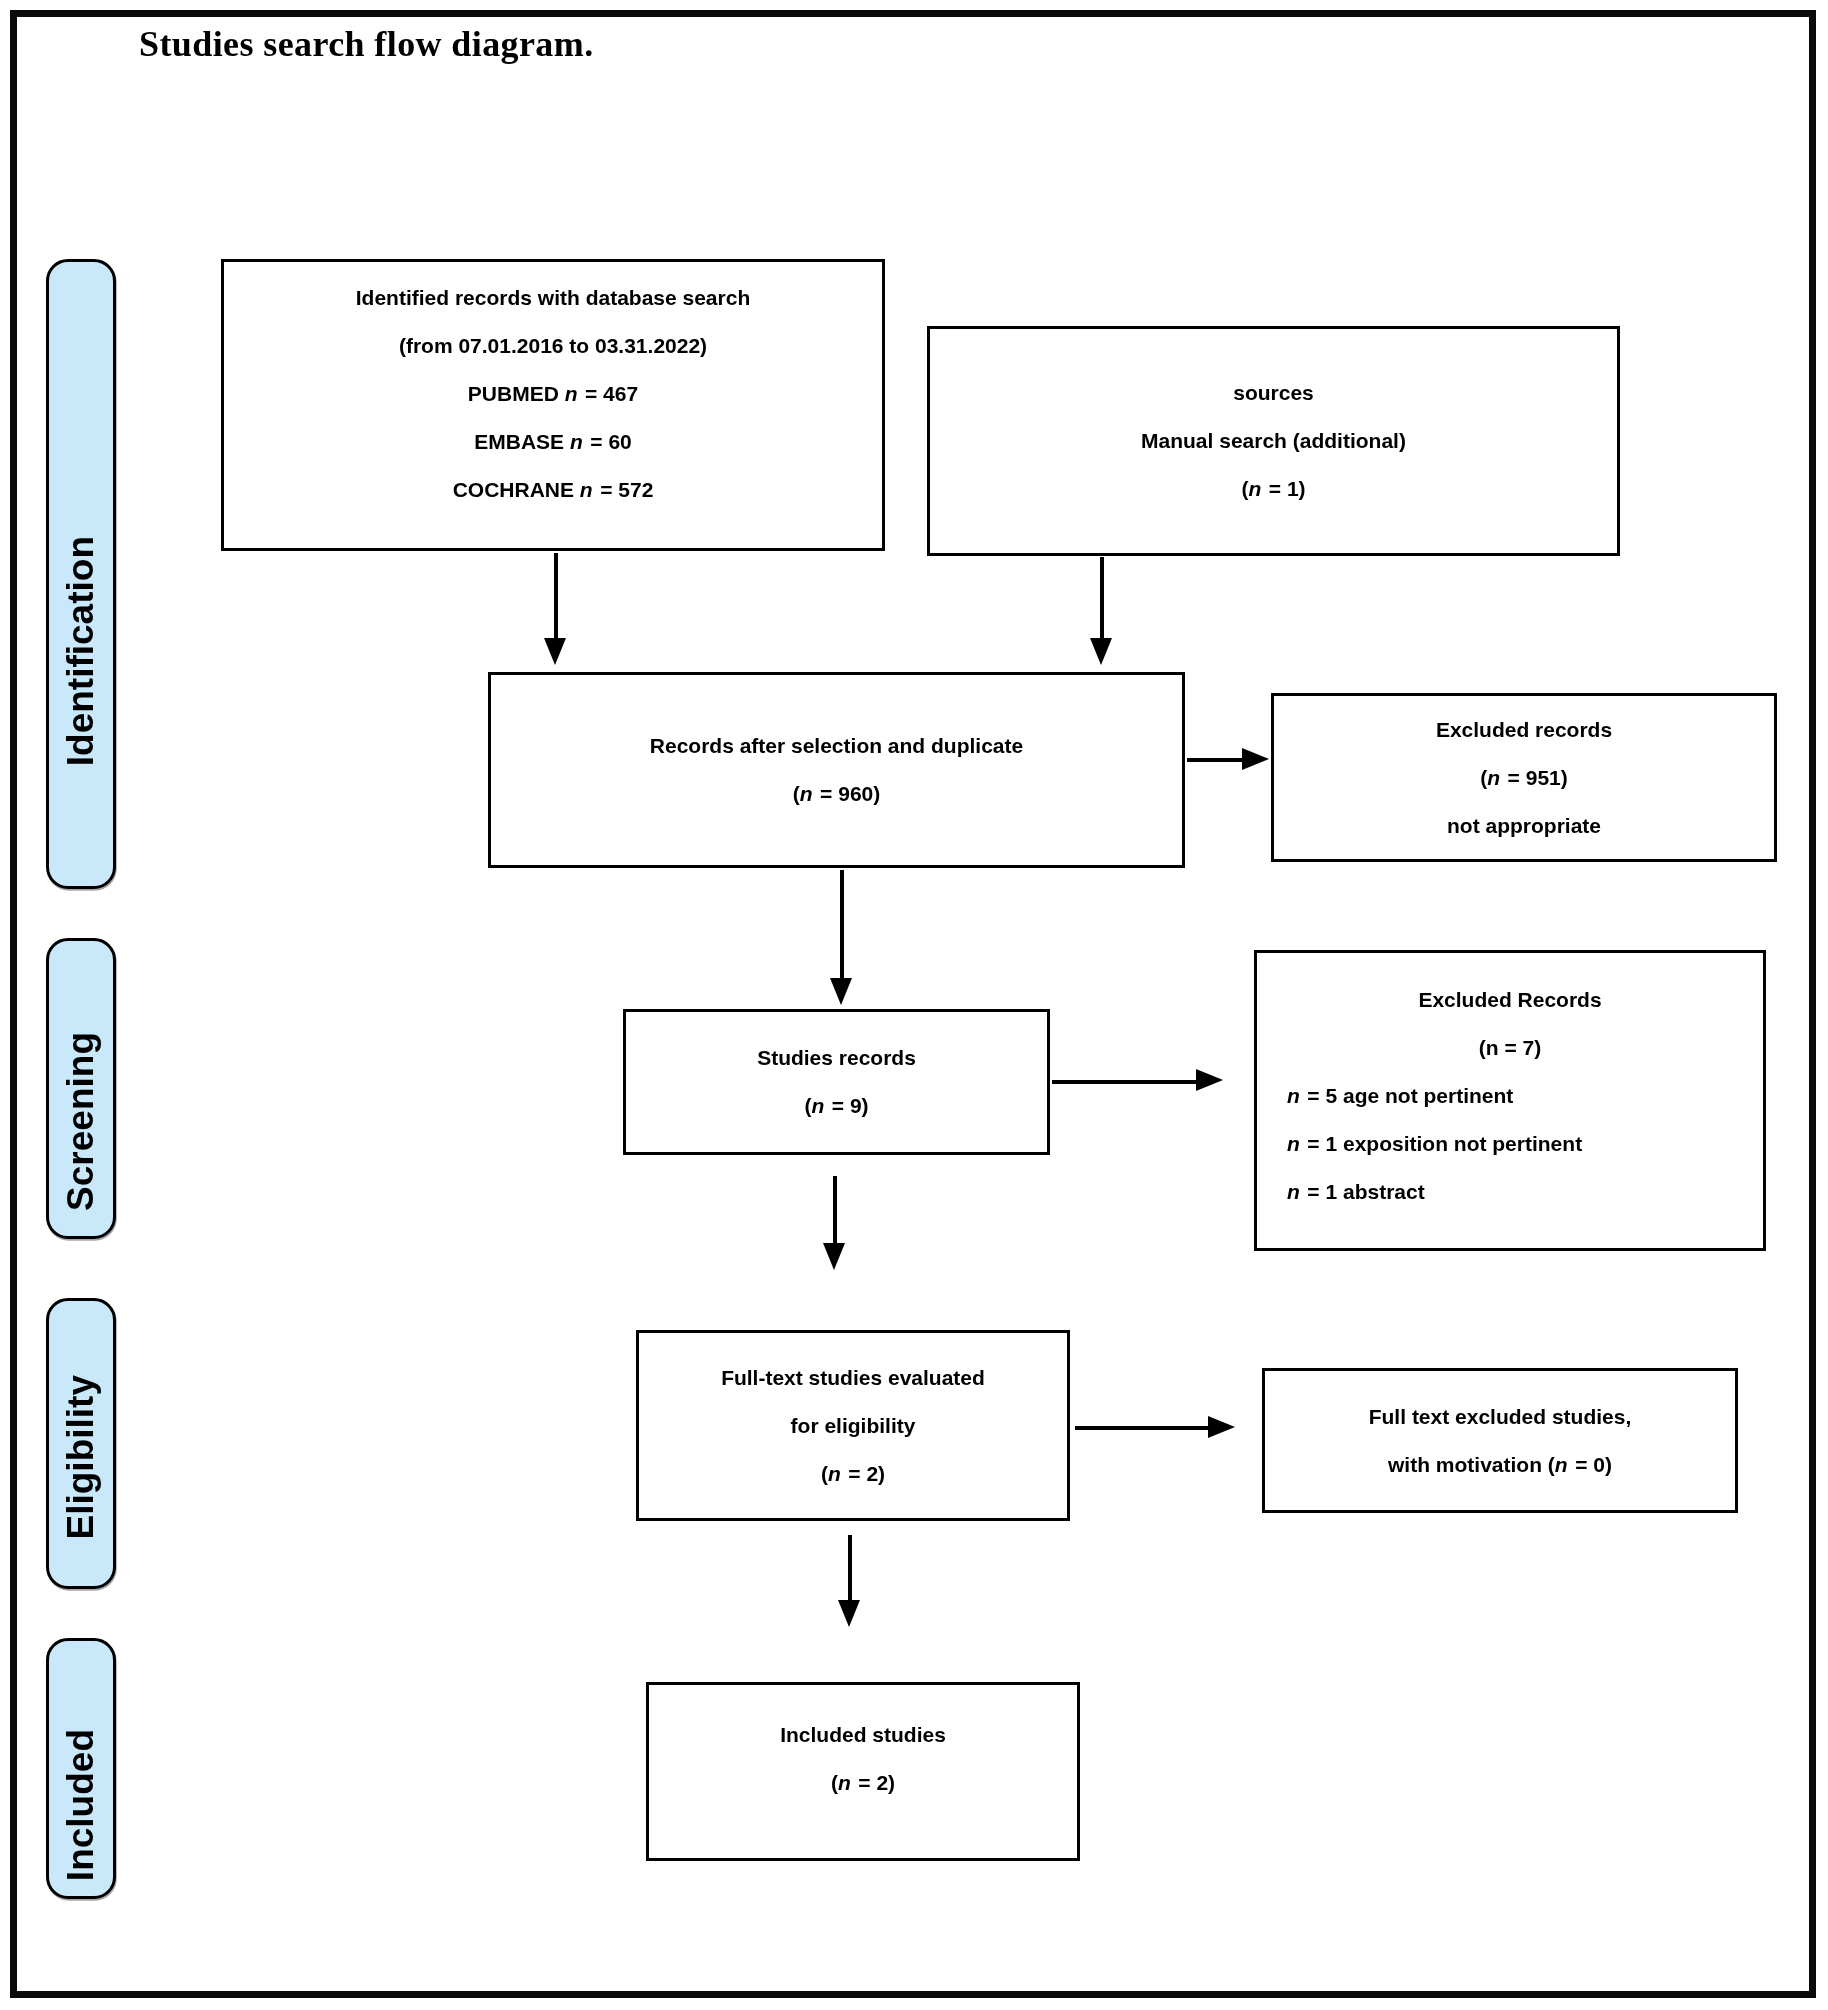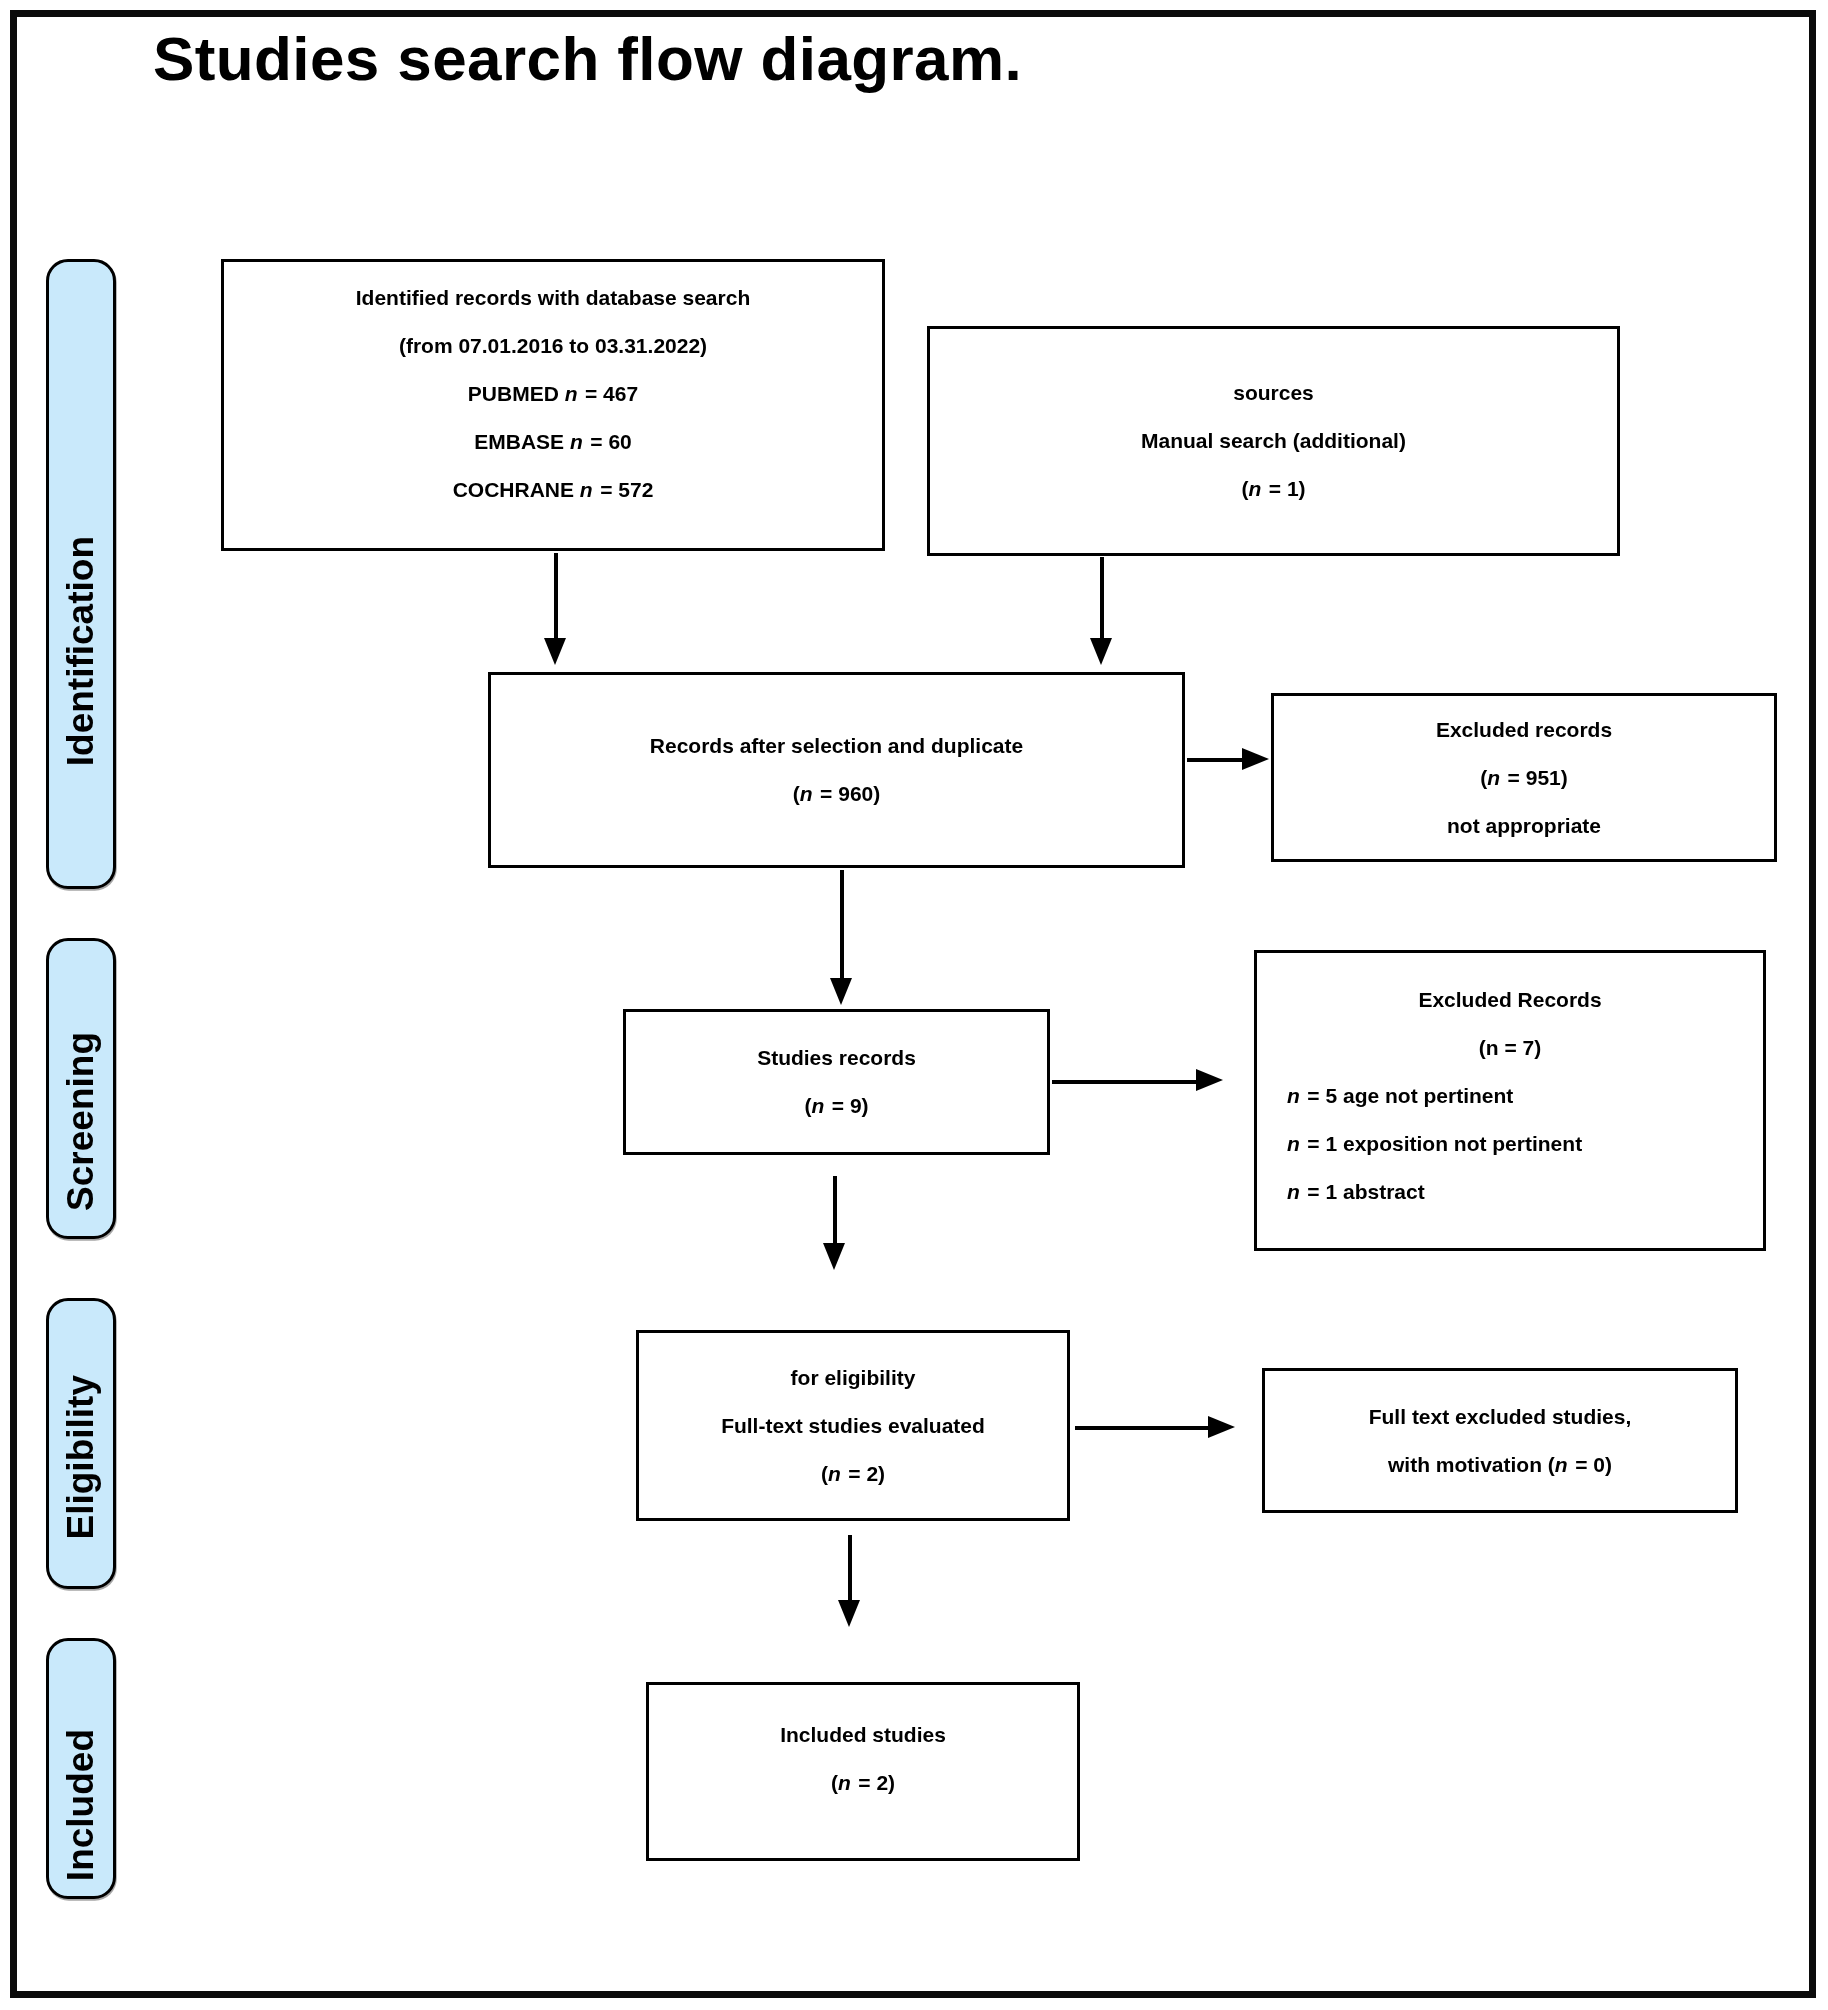--- a/index.html
+++ b/index.html
@@ -7,22 +7,22 @@
   .canvas {
     position:relative; width:1828px; height:2010px; background:#ffffff;
     font-family:"Liberation Sans", sans-serif; color:#000;
     overflow:hidden;
   }
   .frame {
     position:absolute; left:10px; top:10px; width:1806px; height:1988px;
     border:7.5px solid #0b0b0b; box-sizing:border-box;
   }
   .title {
-    position:absolute; left:153px; top:23.4px;
-    font-family:Liberation Sans, sans-serif; font-weight:bold; font-size:62px;
+    position:absolute; left:139px; top:23.4px;
+    font-family:Liberation Serif, serif; font-weight:bold; font-size:36px;
     letter-spacing:0.4px;
   }
   
   .stage {
     position:absolute; left:46px; width:70px; box-sizing:border-box;
     background:var(--stage-fill,#C9E9FB); border:3.3px solid #000; border-radius:22px;
     display:flex; align-items:center; justify-content:center;
     box-shadow:0.8px 1.7px 0 rgba(0,0,0,0.35);
   }
   .stage span {
@@ -107,22 +107,22 @@
 
   <div class="fbox detail-left top-biased" style="left:1254px; top:950px; width:512px; height:301px;">
       <div class="line">Excluded Records</div>
       <div class="line">(n = 7)</div>
       <div class="line"><i>n</i> = 5 age not pertinent</div>
       <div class="line"><i>n</i> = 1 exposition not pertinent</div>
       <div class="line"><i>n</i> = 1 abstract</div>
     </div>
 
   <div class="fbox" style="left:636px; top:1330px; width:434px; height:191px;">
+      <div class="line">Full-text studies evaluated</div>
       <div class="line">for eligibility</div>
-      <div class="line">Full-text studies evaluated</div>
       <div class="line">(<i>n</i> = 2)</div>
     </div>
 
   <div class="fbox" style="left:1262px; top:1368px; width:476px; height:145px;">
       <div class="line">Full text excluded studies,</div>
       <div class="line">with motivation (<i>n</i> = 0)</div>
     </div>
 
   <div class="fbox" style="left:646px; top:1666px; width:434px; height:179px; padding-bottom:25px;margin-top:16px;">
       <div class="line">Included studies</div>

